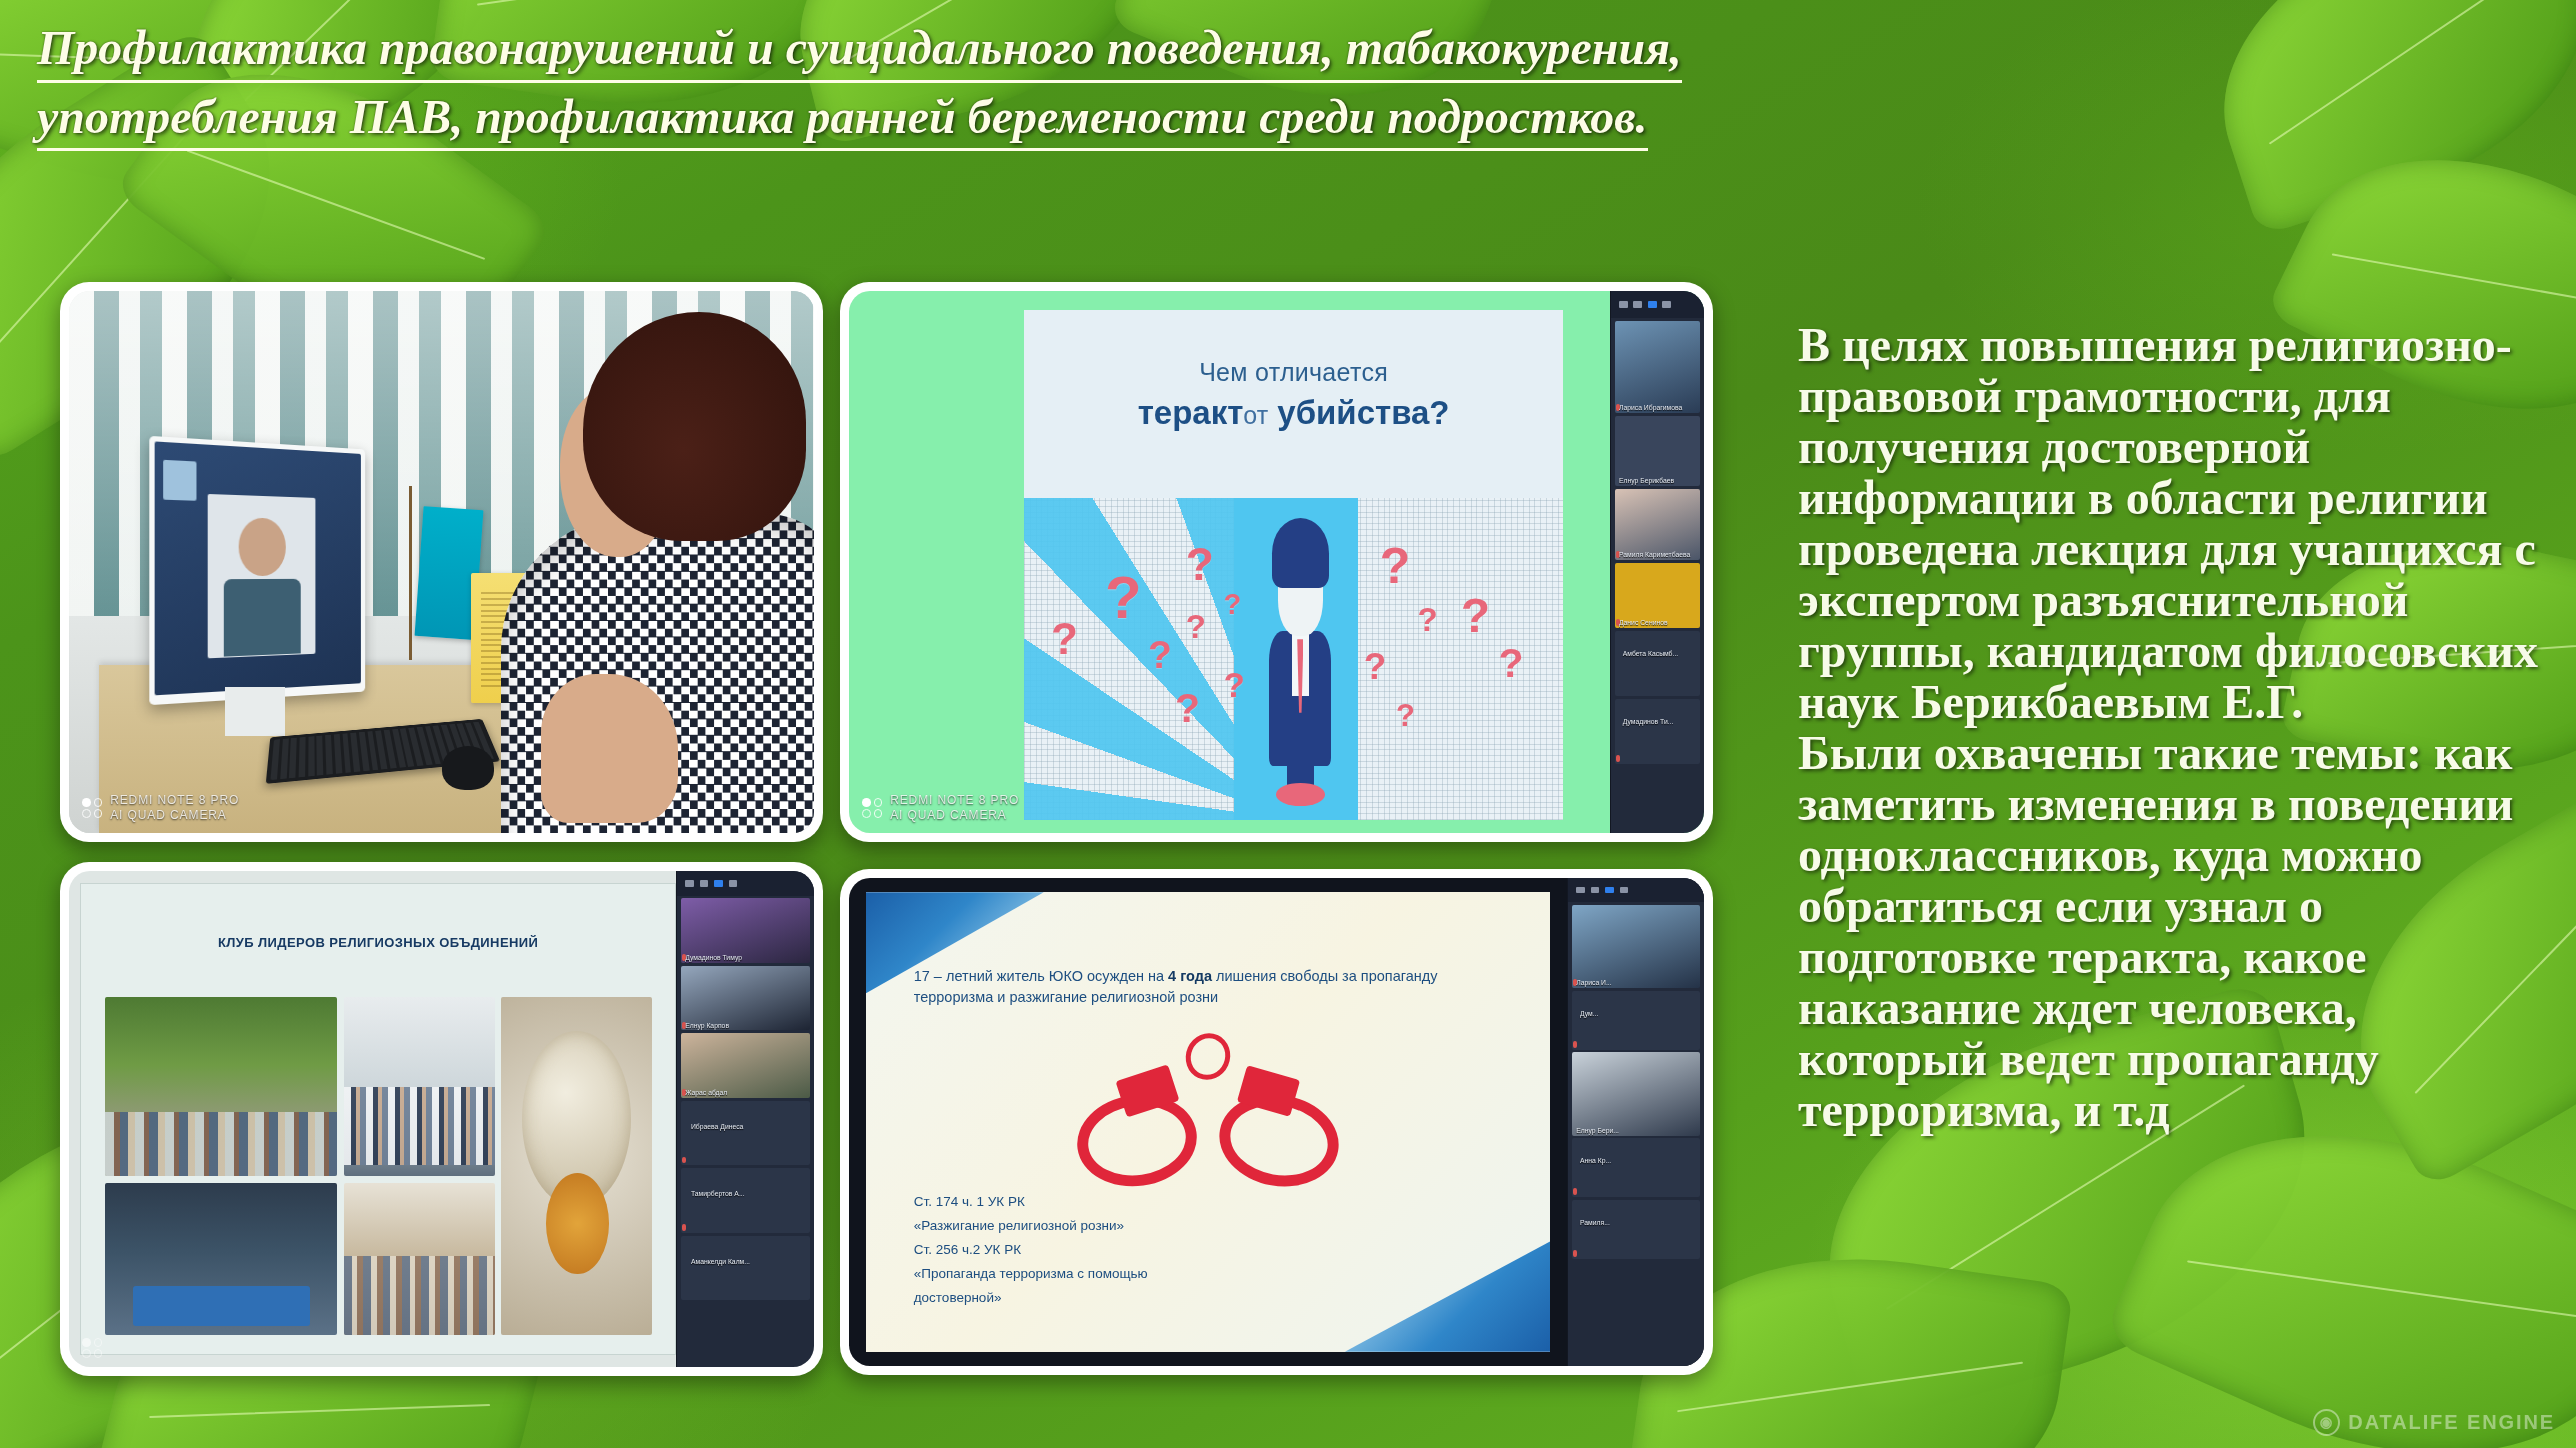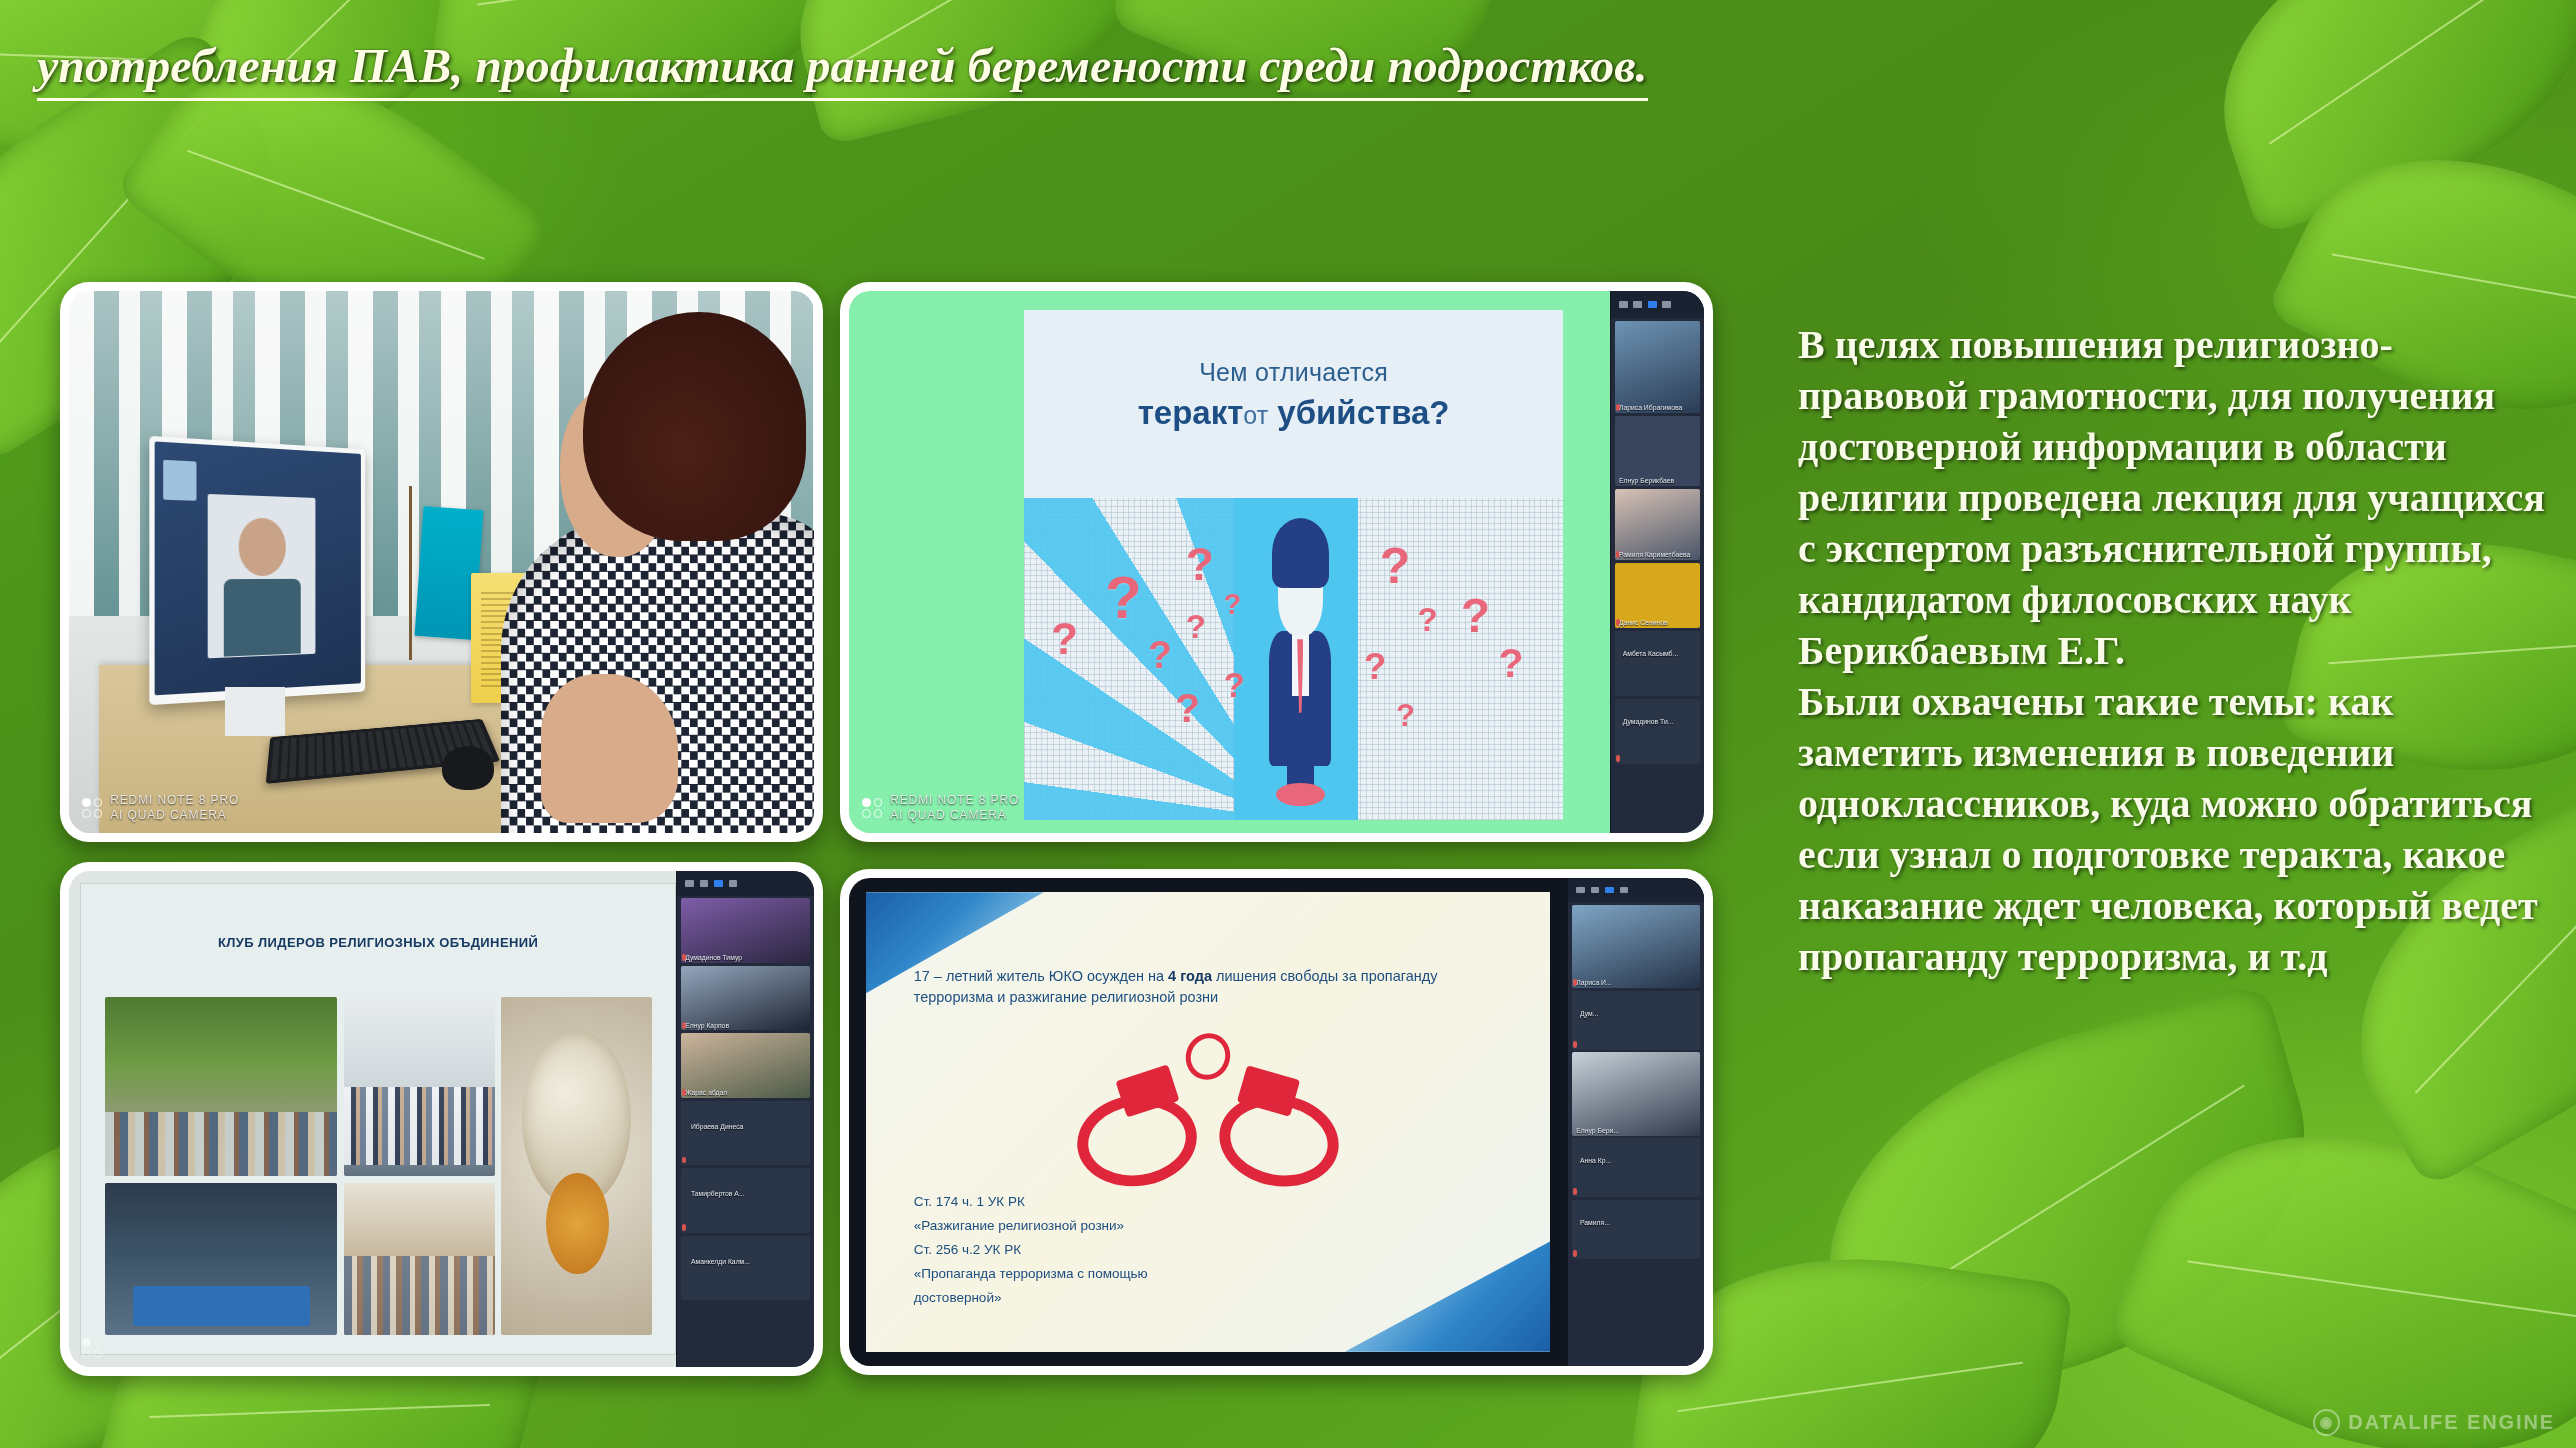--- a/index.html
+++ b/index.html
@@ -252,21 +252,21 @@
      font-family:"Liberation Sans",sans-serif; font-size:13.5px; line-height:24px; color:#1d4e80;}
 
   
   #side-text {
     position:absolute; left:1798px; top:319px; width:753px;
     z-index:40;
   }
   #side-text p {
     font-family:"Liberation Serif", serif;
     font-weight:bold;
-    font-size:40px;
+    font-size:48px;
     line-height:51px;
     color:#f7fbe8;
     text-shadow: 1.9px 1.9px 3.9px rgba(0,0,0,.55);
   }
 
   
   #watermark {
     position:absolute; right:21px; bottom:13.5px;
     display:flex; align-items:center; gap:8.7px;
     color:rgba(255,255,255,.42);
@@ -297,21 +297,21 @@
   <div class="leaf" style="left:2299px;top:164px;width:367px;height:241px;transform:rotate(26deg);"></div>
   <div class="leaf" style="left:-126px;top:1140px;width:454px;height:290px;transform:rotate(-22deg);"></div>
   <div class="leaf" style="left:116px;top:1285px;width:406px;height:261px;transform:rotate(14deg);"></div>
   <div class="leaf" style="left:1816px;top:1043px;width:502px;height:319px;transform:rotate(-16deg);"></div>
   <div class="leaf" style="left:2144px;top:1140px;width:483px;height:309px;transform:rotate(24deg);"></div>
   <div class="leaf" style="left:1642px;top:1256px;width:415px;height:270px;transform:rotate(8deg);"></div>
   <div class="leaf" style="left:2337px;top:850px;width:386px;height:261px;transform:rotate(-30deg);"></div>
   <div class="leaf" style="left:2299px;top:541px;width:348px;height:232px;transform:rotate(12deg);"></div>
 
   <div id="title-block">
-    <br>
+    <div class="title-line">Профилактика правонарушений  и суицидального поведения, табакокурения,</div><br>
     <div class="title-line">употребления ПАВ, профилактика  ранней беремености среди подростков.</div>
   </div>
 
   <div id="photo-grid">
 
     <div class="panel" id="panel-tl">
       <div class="panel-inner">
         <div class="office">
           <div class="blinds"></div>
           <div class="blinds-glow"></div>

